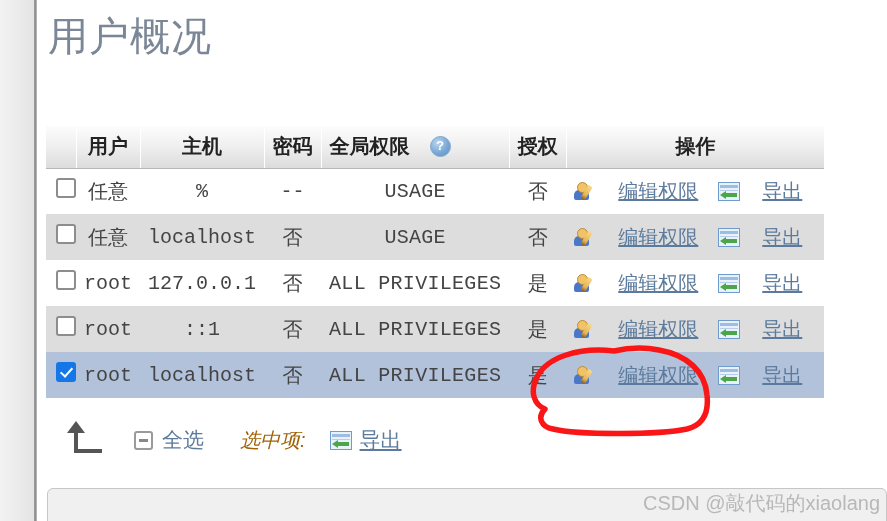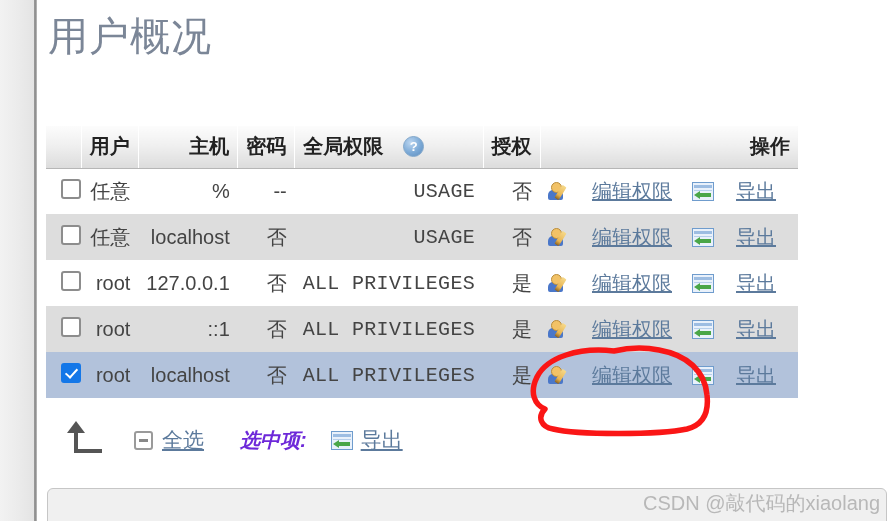--- a/index.html
+++ b/index.html
@@ -54,23 +54,24 @@
     position: absolute;
     left: 9px;
     top: 126px;
     width: 752px;
     border-collapse: collapse;
     font-size: 19px;
   }
   #users-table th,
   #users-table td {
     padding: 0;
-    text-align: right;
+    text-align: center;
     vertical-align: middle;
     white-space: nowrap;
+    font-family: Liberation Mono, monospace;
   }
 
   #users-table thead tr {
     height: 42px;
   }
   #users-table thead th {
     background: linear-gradient(to bottom, #fcfcfc 0%, #efefef 48%, #dcdcdc 100%);
     border-right: 1px solid #ffffff;
     border-bottom: 1px solid #b6b6b6;
     color: #222222;
@@ -276,30 +277,29 @@
     background: #888888;
   }
   #select-all-group {
     display: flex;
     align-items: center;
     gap: 9px;
     margin-left: 28px;
   }
   #select-all-label {
     color: #5c7a9c;
-    text-decoration: underline;
     font-size: 21px;
     cursor: pointer;
   }
   #with-selected-label {
     margin-left: 36px;
     font-style: italic;
     font-size: 20px;
-    color: #6d28d9;
-    font-weight: 700;
+    color: #a16207;
+    font-weight: 400;
   }
   #footer-export-group {
     display: flex;
     align-items: center;
     gap: 8px;
     margin-left: 24px;
   }
   #footer-export-label {
     color: #5c7a9c;
     text-decoration: underline;

